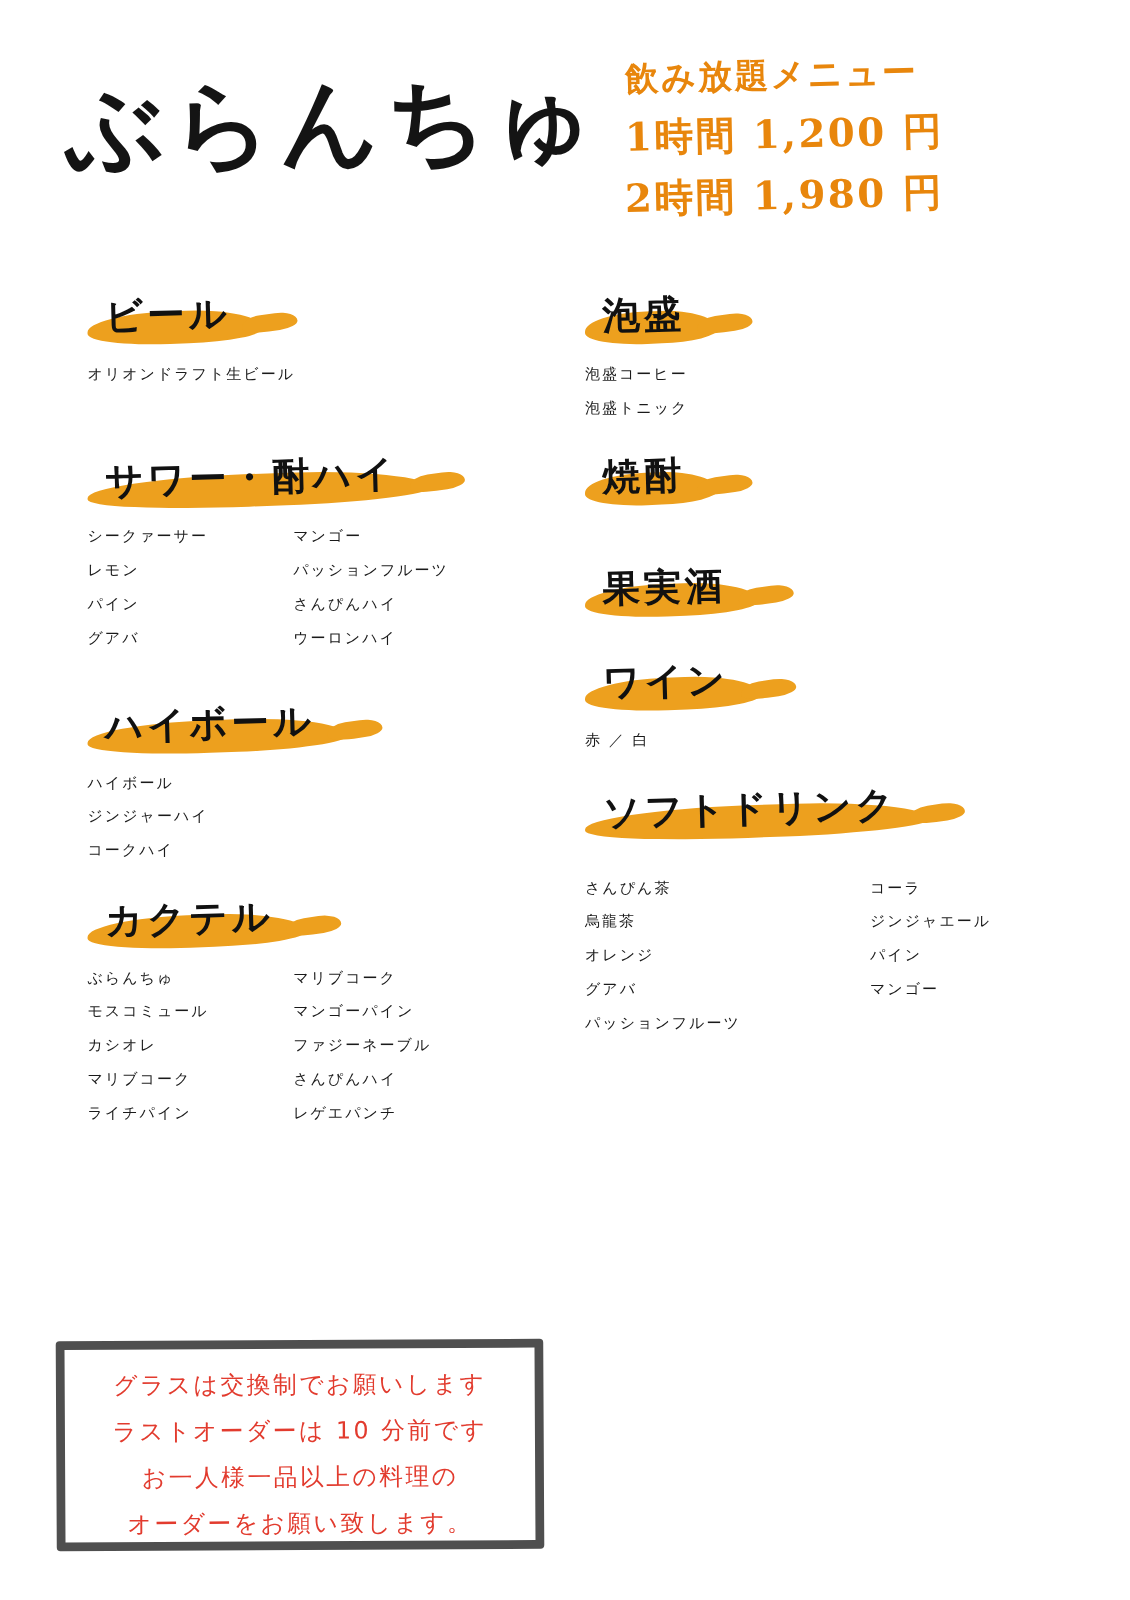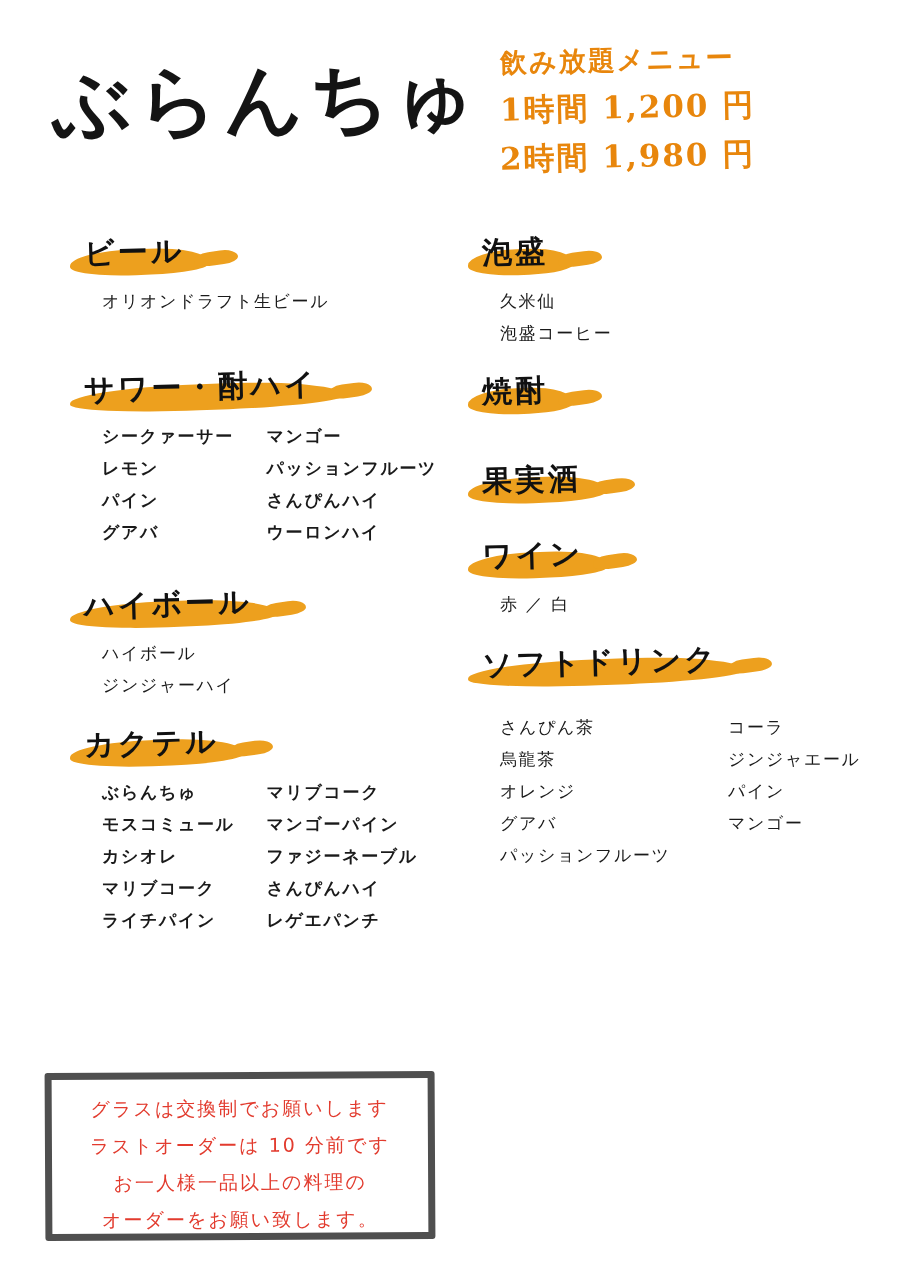--- a/index.html
+++ b/index.html
@@ -102,34 +102,32 @@
     transform: rotate(-1.6deg);
     display: inline-block;
   }
 
   .items {
     margin: 14px 0 0 0;
     padding: 0;
     list-style: none;
   }
   .items li {
-    font-size: 17px;
+    font-size: 12px;
     letter-spacing: 1.6px;
     line-height: 1.0;
     margin-bottom: 15px;
     color: #1a1a1a;
     white-space: nowrap;
-    margin-left: 32px;
   }
   .items li.indent { padding-left: 20px; }
 
   .two-col {
     display: flex;
     margin-top: 14px;
-    font-weight: bold;
   }
   .two-col .items { margin-top: 0; }
   .two-col .c1 { width: 168px; }
   .two-col .c2 { width: 220px; }
 
   .sp-40 { height: 40px; }
   .sp-26 { height: 26px; }
   .sp-12 { height: 12px; }
 
   
@@ -212,20 +210,21 @@
   <div class="sp-26"></div>
 
   <div class="sect">
     <div class="head-wrap">
       <span class="brush tailed"></span>
       <span class="head-text">ハイボール</span>
     </div>
     <ul class="items">
       <li>ハイボール</li>
       <li>ジンジャーハイ</li>
+      <li>コークハイ</li>
     </ul>
   </div>
 
   <div class="sp-12"></div>
 
   <div class="sect">
     <div class="head-wrap">
       <span class="brush tailed"></span>
       <span class="head-text">カクテル</span>
     </div>
@@ -249,22 +248,22 @@
 </div>
 
 <div class="col col-right">
 
   <div class="sect">
     <div class="head-wrap">
       <span class="brush tailed"></span>
       <span class="head-text">泡盛</span>
     </div>
     <ul class="items">
-      <li>久米仙</li>
       <li>泡盛コーヒー</li>
+      <li>泡盛トニック</li>
     </ul>
   </div>
 
   <div class="sp-12"></div>
 
   <div class="sect">
     <div class="head-wrap">
       <span class="brush tailed"></span>
       <span class="head-text">焼酎</span>
     </div>

